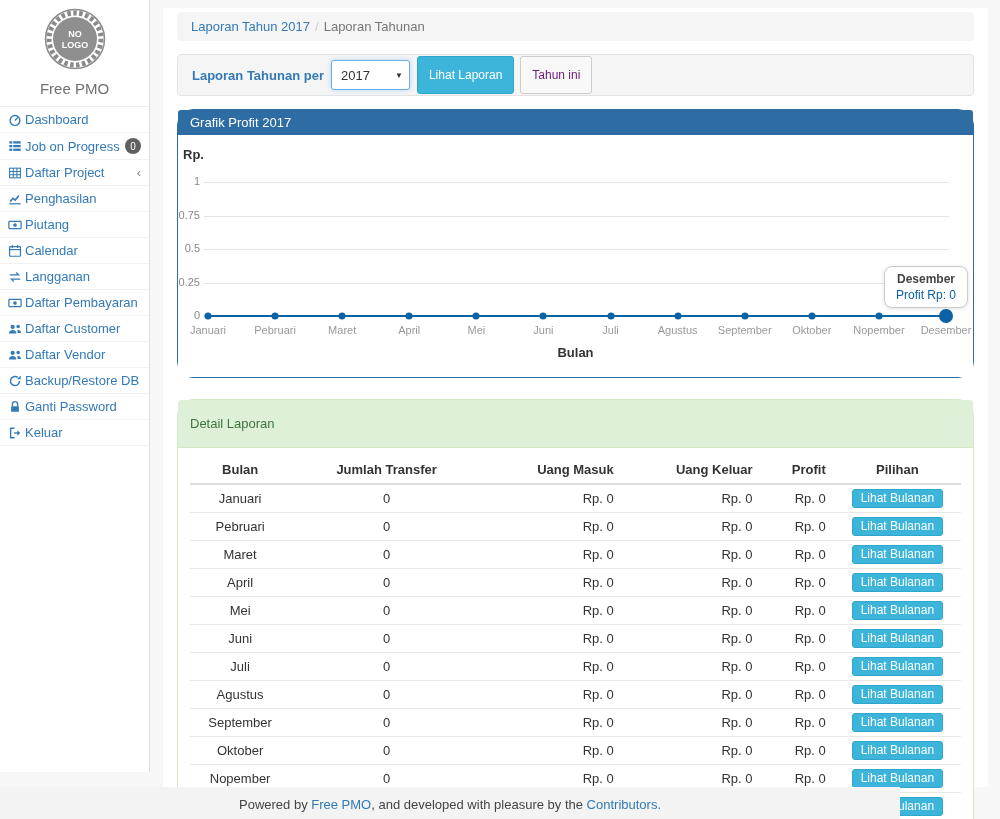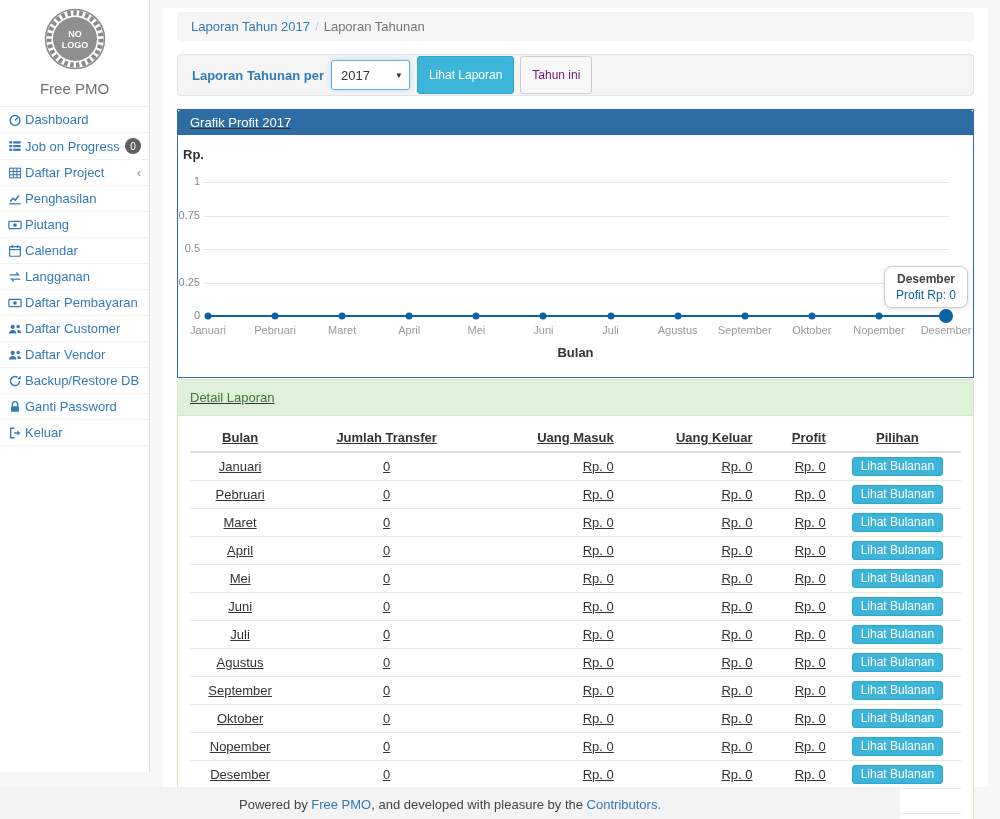--- a/index.html
+++ b/index.html
@@ -30,25 +30,25 @@
              display:flex;align-items:center;}
   .form-label{color:#337ab7;font-weight:bold;margin-right:7px;}
   .select-box{background:#fff;border:1px solid #66afe9;box-shadow:0 0 5px rgba(102,175,233,.45);border-radius:3px;height:28px;width:62px;
               display:flex;align-items:center;justify-content:space-between;padding:0 6px 0 9px;margin-right:7px;cursor:pointer;}
   .select-caret{font-size:8px;color:#333;}
   .btn{border-radius:3px;font-size:12px;padding:11px 11px;border:1px solid transparent;cursor:pointer;line-height:14px;}
   .btn-info{background:#3db5da;border-color:#2da7cc;color:#fff;margin-right:6px;}
   .btn-default{background:#f8f8f8;border-color:#ccc;color:#701a75;}
 
   
-  .panel{border-radius:0;margin-bottom:1px;text-decoration:underline;}
+  .panel{border-radius:16px;margin-bottom:21px;}
   .panel-primary{border:1px solid #2e6da4;}
   .panel-primary .panel-heading{background:#2e6da4;color:#fff;padding:5px 12px;border-radius:3px 3px 0 0;}
   .panel-success{border:1px solid #d6e9c6;}
-  .panel-success .panel-heading{background:#dff0d8;color:#3c763d;padding:10px 12px;border-radius:3px 3px 0 0;border-bottom:1px solid #d6e9c6;}
+  .panel-success .panel-heading{background:#dff0d8;color:#3c763d;padding:16px 12px;border-radius:3px 3px 0 0;border-bottom:1px solid #d6e9c6;}
 
   
   .chart-body{position:relative;height:242px;background:#fff;border-radius:0 0 3px 3px;}
   .y-axis-title{position:absolute;left:5px;top:12px;font-weight:bold;color:#333;}
   .x-axis-title{position:absolute;left:0;right:0;top:210px;text-align:center;font-weight:bold;color:#333;}
   .gridline{position:absolute;left:26px;right:24px;height:1px;background:#e4e4e4;}
   .ytick{position:absolute;left:0;width:22px;text-align:right;font-size:11px;color:#888;}
   .chart-line{position:absolute;height:2px;background:#0b62a4;}
   .dot{position:absolute;width:7px;height:7px;border-radius:50%;background:#0b62a4;transform:translate(-50%,-50%);cursor:pointer;}
   .dot-active{width:14px;height:14px;}

